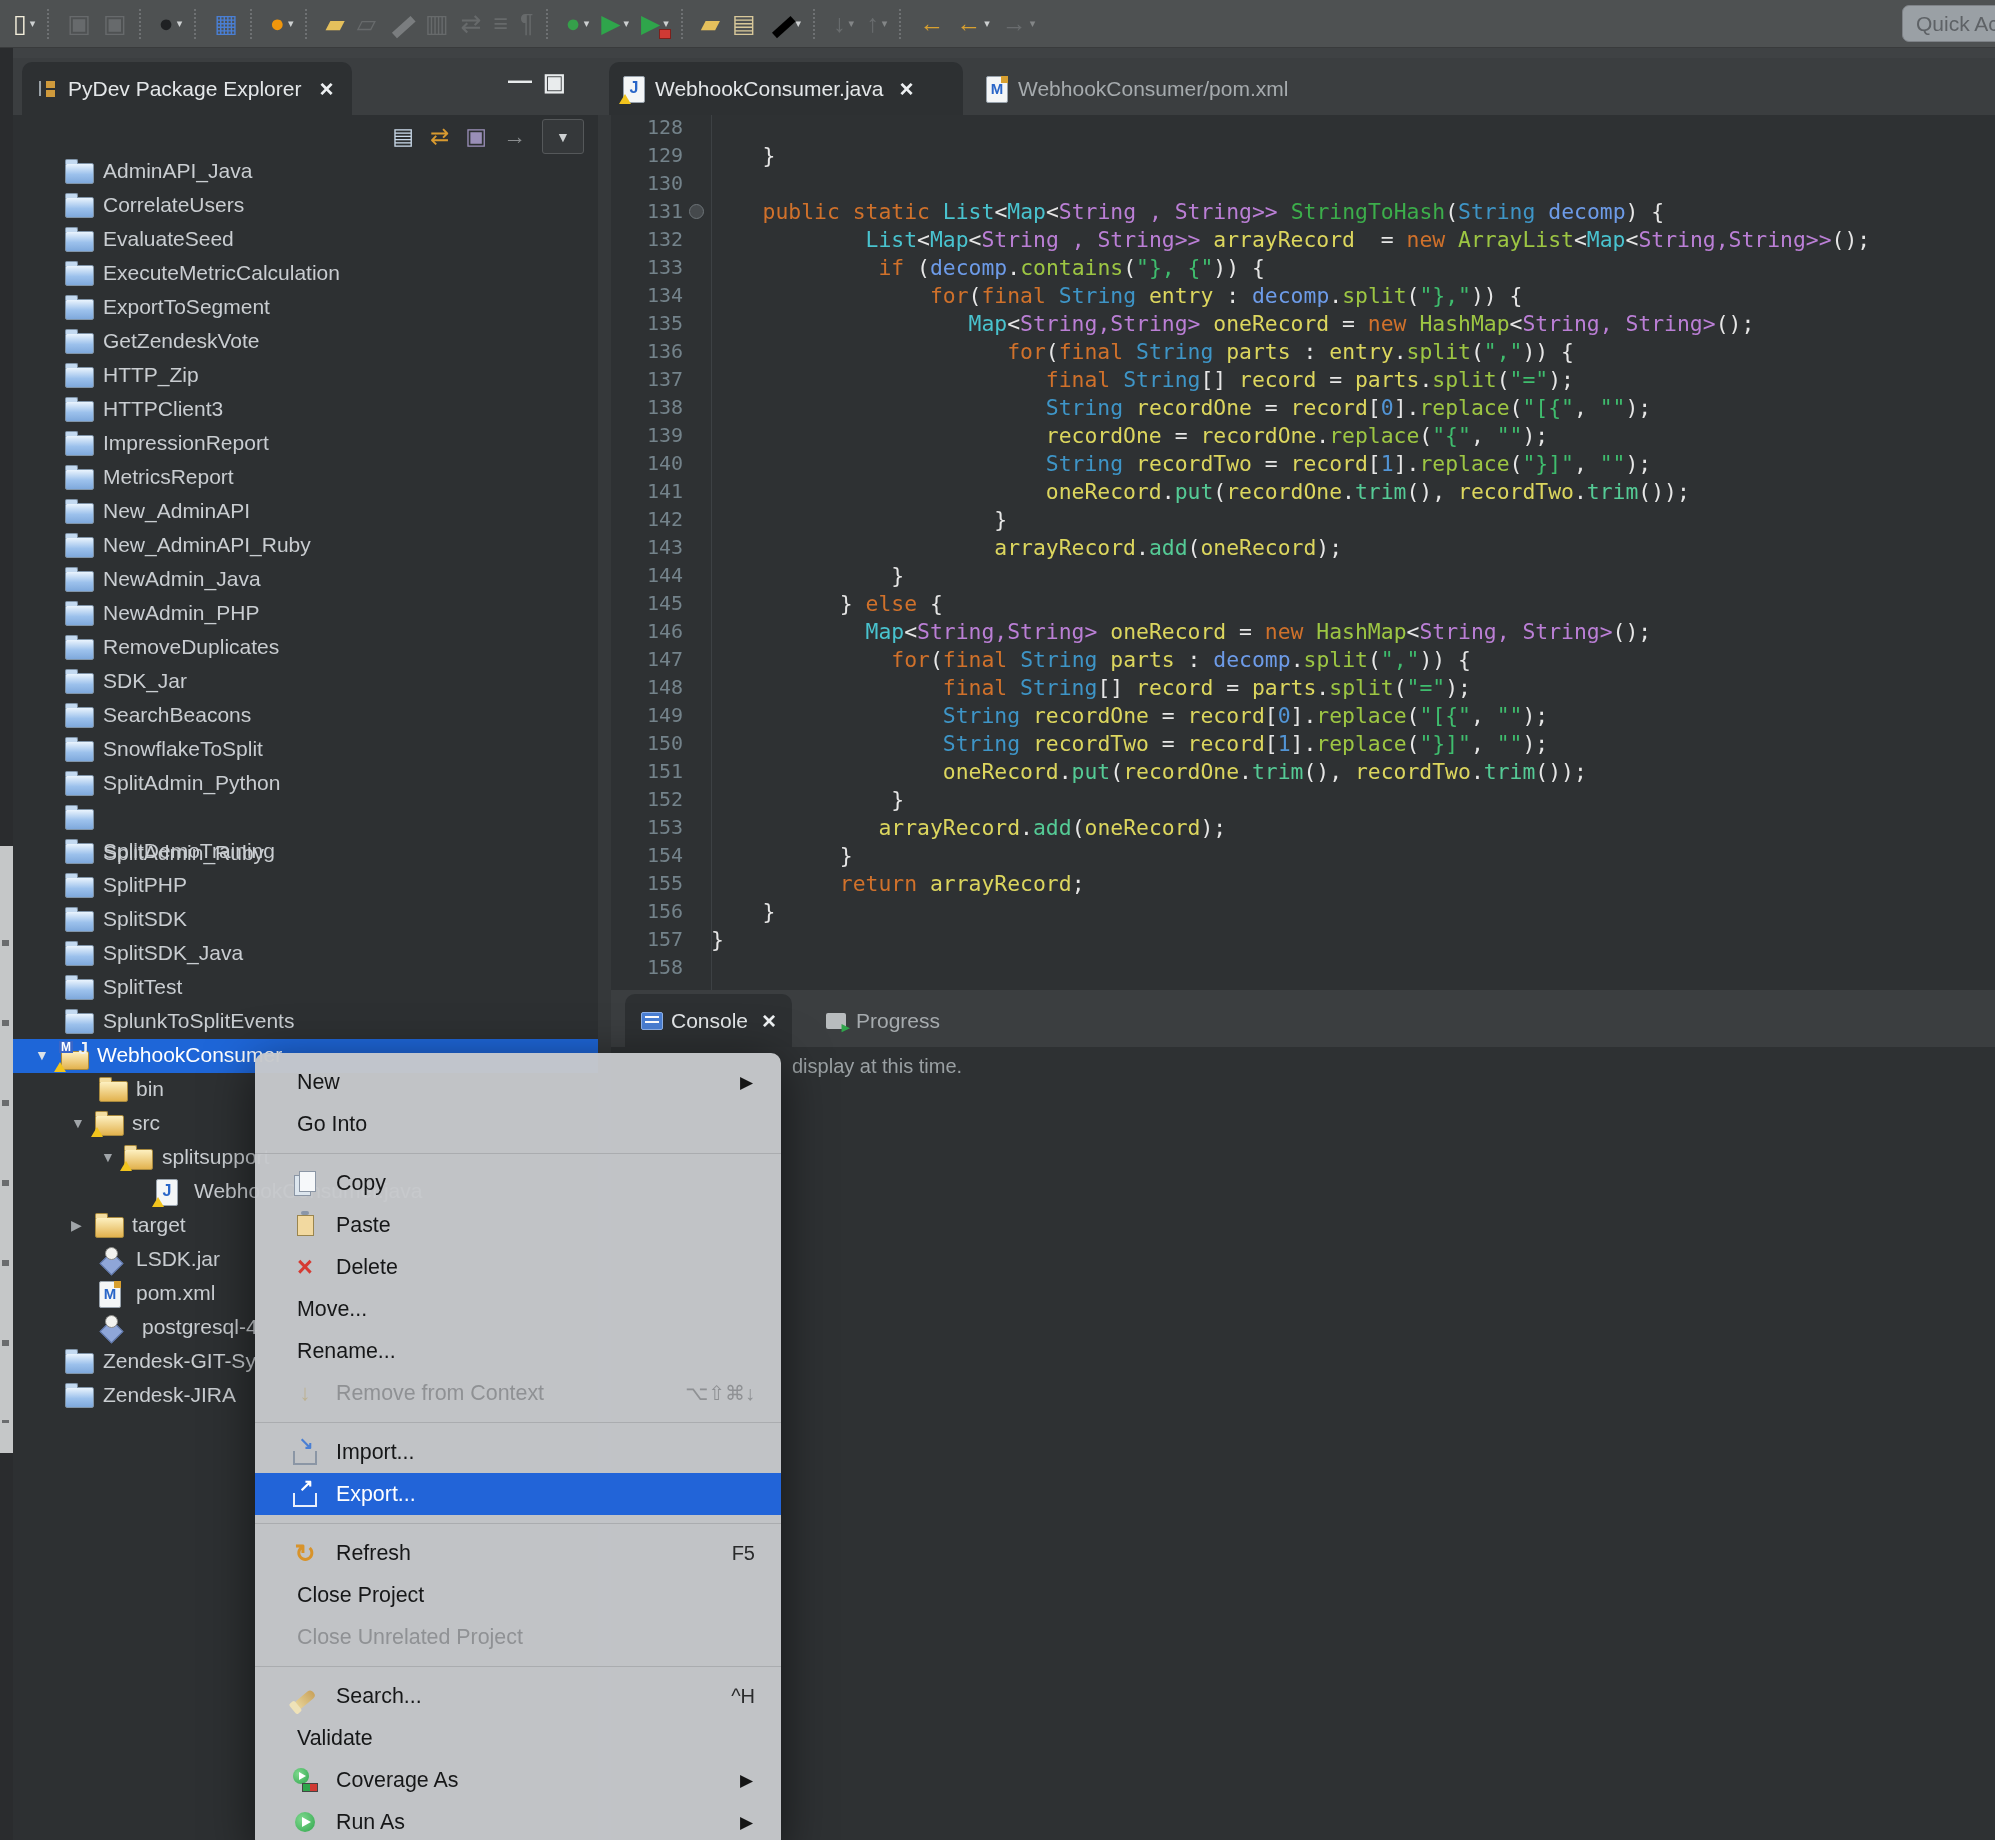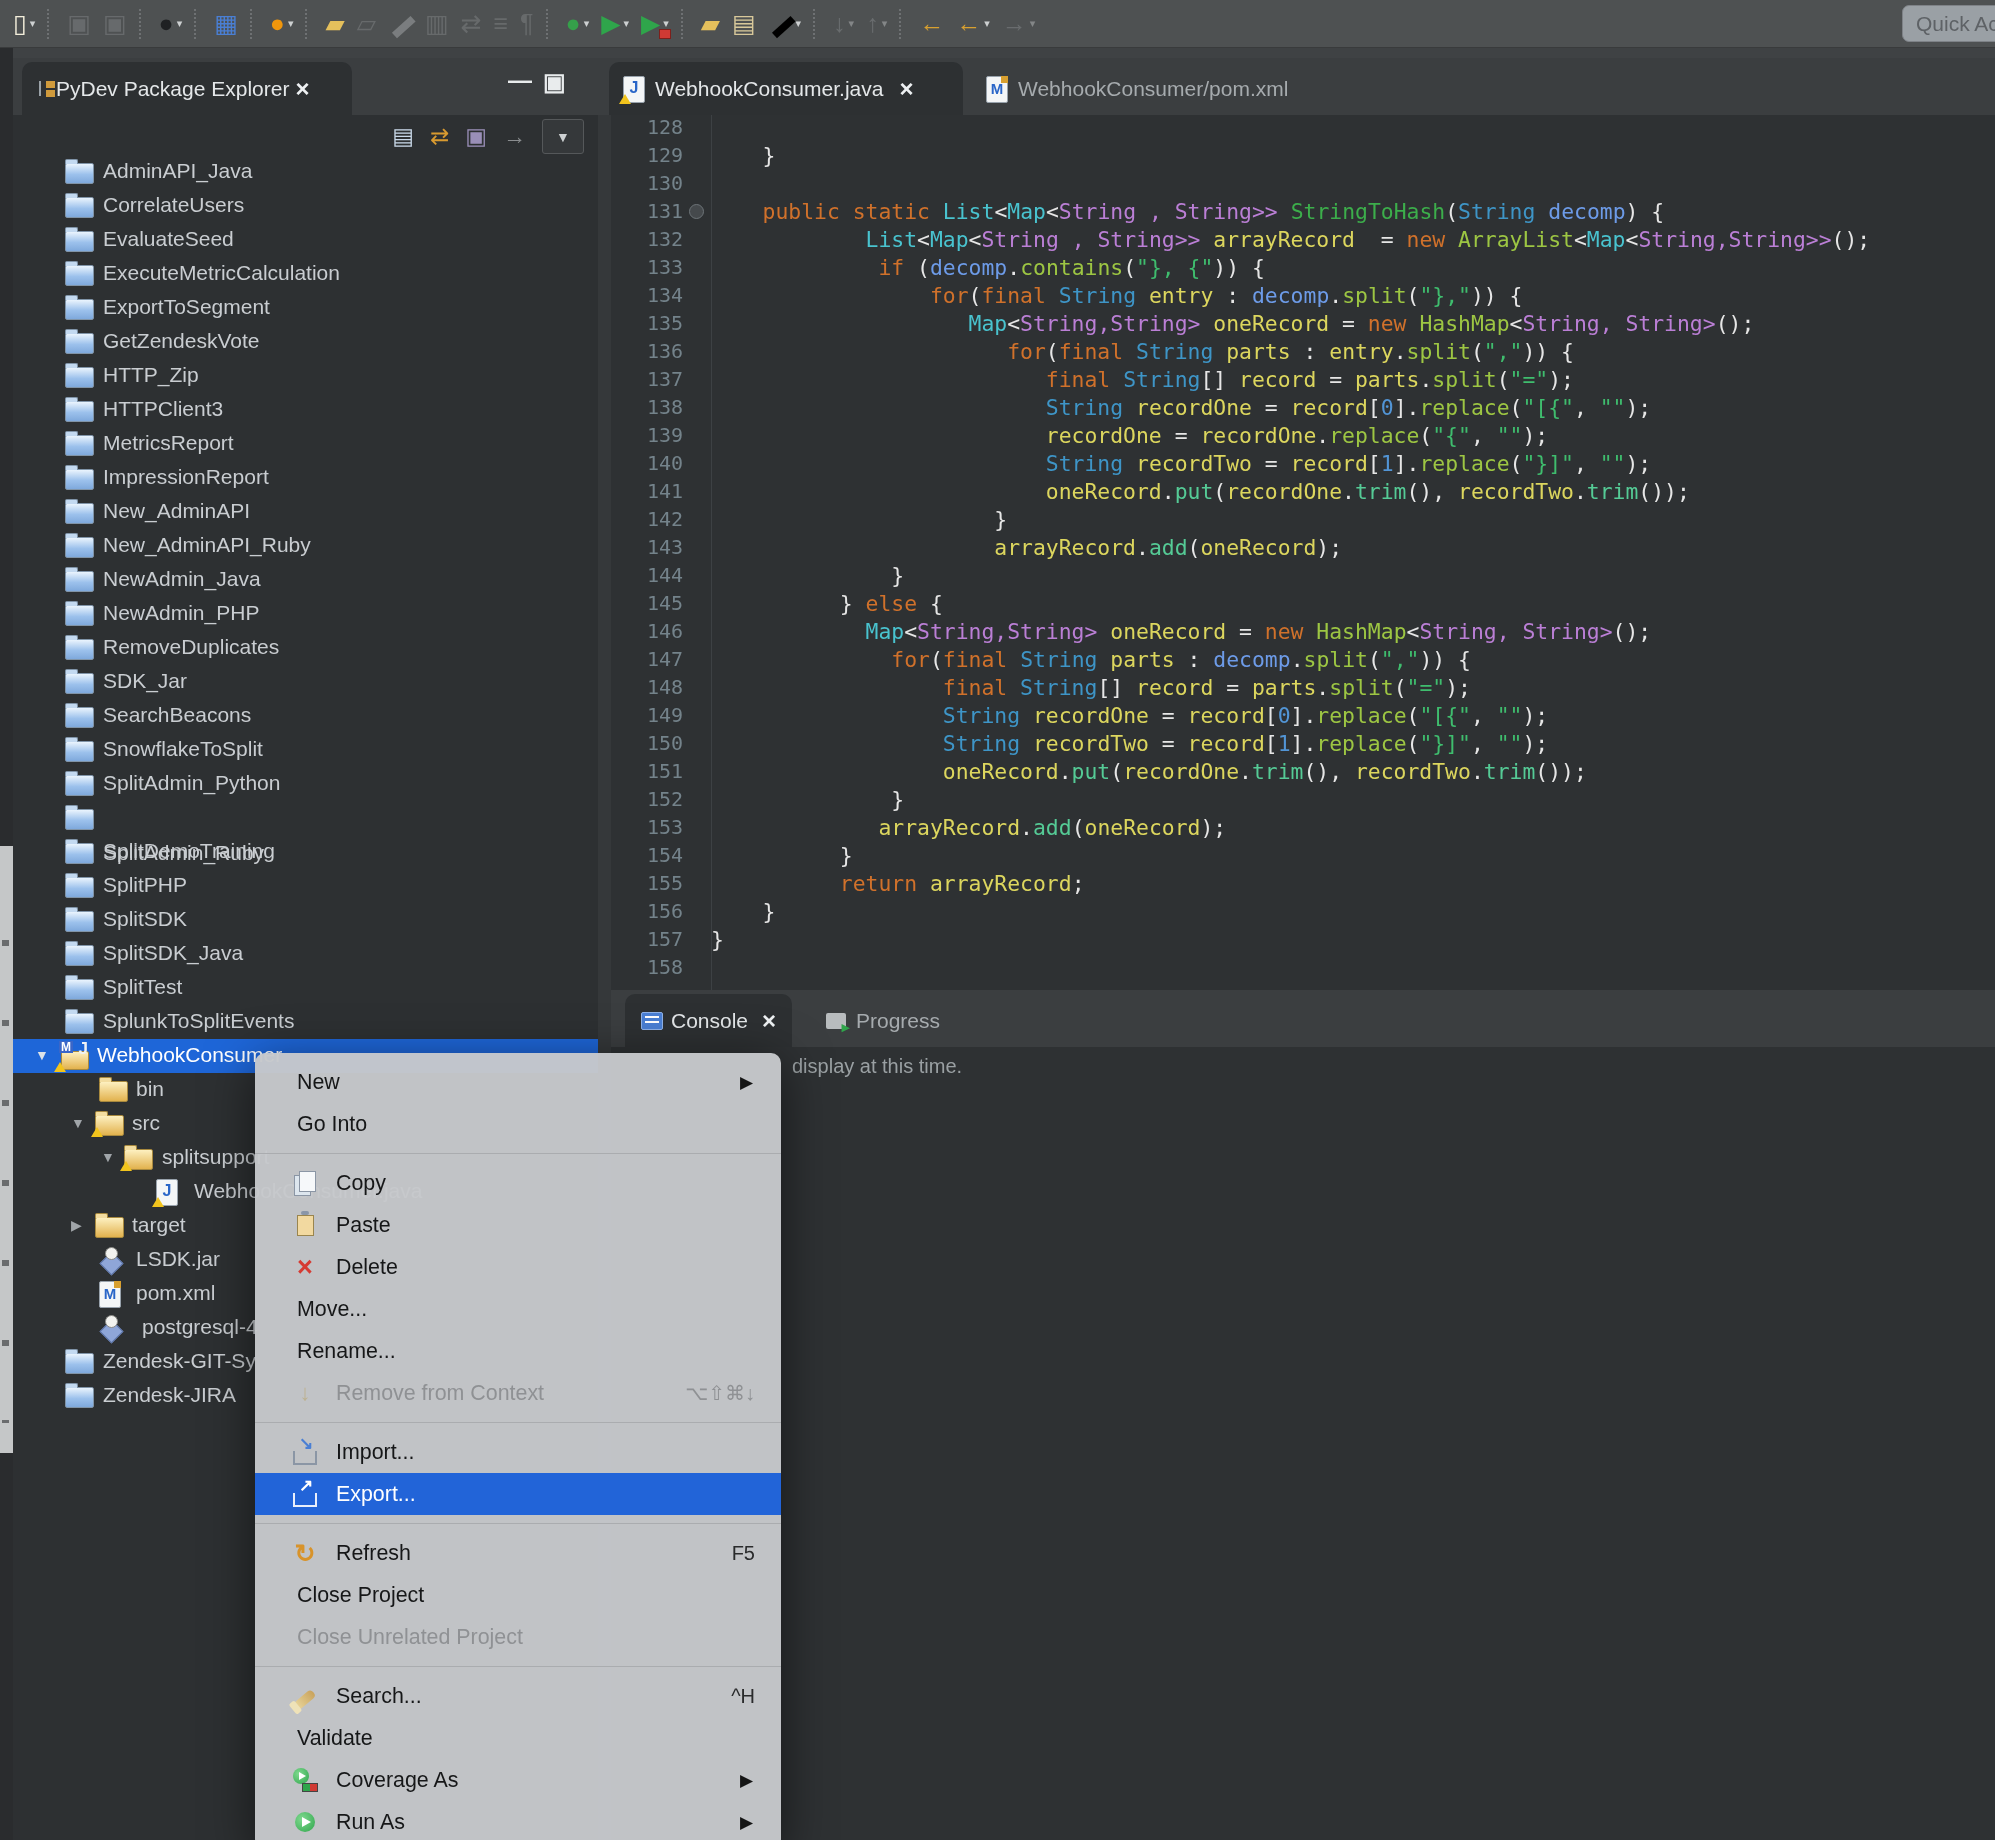--- a/index.html
+++ b/index.html
@@ -25,21 +25,21 @@
   
   .ls1{position:absolute;left:0;top:48px;width:13px;height:798px;background:#2a2c2e;}
   .ls2{position:absolute;left:0;top:846px;width:13px;height:607px;background:#c5c7c8;}
   .ls2::before{content:"";position:absolute;left:2px;top:20px;width:7px;height:557px;
       background:repeating-linear-gradient(180deg,transparent 0 74px,#6a6c6e 74px 80px);}
   .ls3{position:absolute;left:0;top:1453px;width:13px;height:388px;background:#2a2c2e;}
 
   
   .tabstrip{position:absolute;left:13px;top:58px;width:1983px;height:58px;background:#3b3e40;}
   .vtab{position:absolute;left:9px;top:4px;width:330px;height:54px;background:#2d3032;
-        border-radius:10px 10px 0 0;display:flex;align-items:center;padding-left:16px;box-sizing:border-box;}
+        border-radius:10px 10px 0 0;display:flex;align-items:center;padding-left:16px;gap:12px;box-sizing:border-box;}
   .ttl{color:#e4e7e9;font-size:21px;white-space:nowrap;}
   .tclose{color:#eef1f3;font-size:24px;font-weight:bold;margin-left:6px;}
   .winbtn{position:absolute;top:8px;color:#e9eced;font-size:24px;font-weight:bold;}
   .etab{position:absolute;left:596px;top:4px;width:354px;height:54px;background:#2d3032;
         border-radius:10px 10px 0 0;display:flex;align-items:center;padding-left:14px;gap:10px;box-sizing:border-box;}
   .etab2{position:absolute;left:957px;top:4px;height:54px;display:flex;align-items:center;gap:10px;padding:0 16px;}
   .etab2 .ttl{color:#a6abae;}
 
   .hiericon{display:inline-block;width:18px;height:20px;position:relative;}
   .hiericon::before{content:"";position:absolute;left:1px;top:2px;width:5px;height:15px;border-left:2px solid #9aa2a8;}
@@ -324,25 +324,25 @@
         <div class="trow">
           <span class="ticon" style="left: 52px; position: absolute;"><span class="f blue"></span></span>
           <span class="tlabel" style="left: 90px;">HTTP_Zip</span>
         </div>
         <div class="trow">
           <span class="ticon" style="left: 52px; position: absolute;"><span class="f blue"></span></span>
           <span class="tlabel" style="left: 90px;">HTTPClient3</span>
         </div>
         <div class="trow">
           <span class="ticon" style="left: 52px; position: absolute;"><span class="f blue"></span></span>
+          <span class="tlabel" style="left: 90px;">ImpressionReport</span>
+        </div>
+        <div class="trow">
+          <span class="ticon" style="left: 52px; position: absolute;"><span class="f blue"></span></span>
           <span class="tlabel" style="left: 90px;">MetricsReport</span>
-        </div>
-        <div class="trow">
-          <span class="ticon" style="left: 52px; position: absolute;"><span class="f blue"></span></span>
-          <span class="tlabel" style="left: 90px;">ImpressionReport</span>
         </div>
         <div class="trow">
           <span class="ticon" style="left: 52px; position: absolute;"><span class="f blue"></span></span>
           <span class="tlabel" style="left: 90px;">New_AdminAPI</span>
         </div>
         <div class="trow">
           <span class="ticon" style="left: 52px; position: absolute;"><span class="f blue"></span></span>
           <span class="tlabel" style="left: 90px;">New_AdminAPI_Ruby</span>
         </div>
         <div class="trow">

